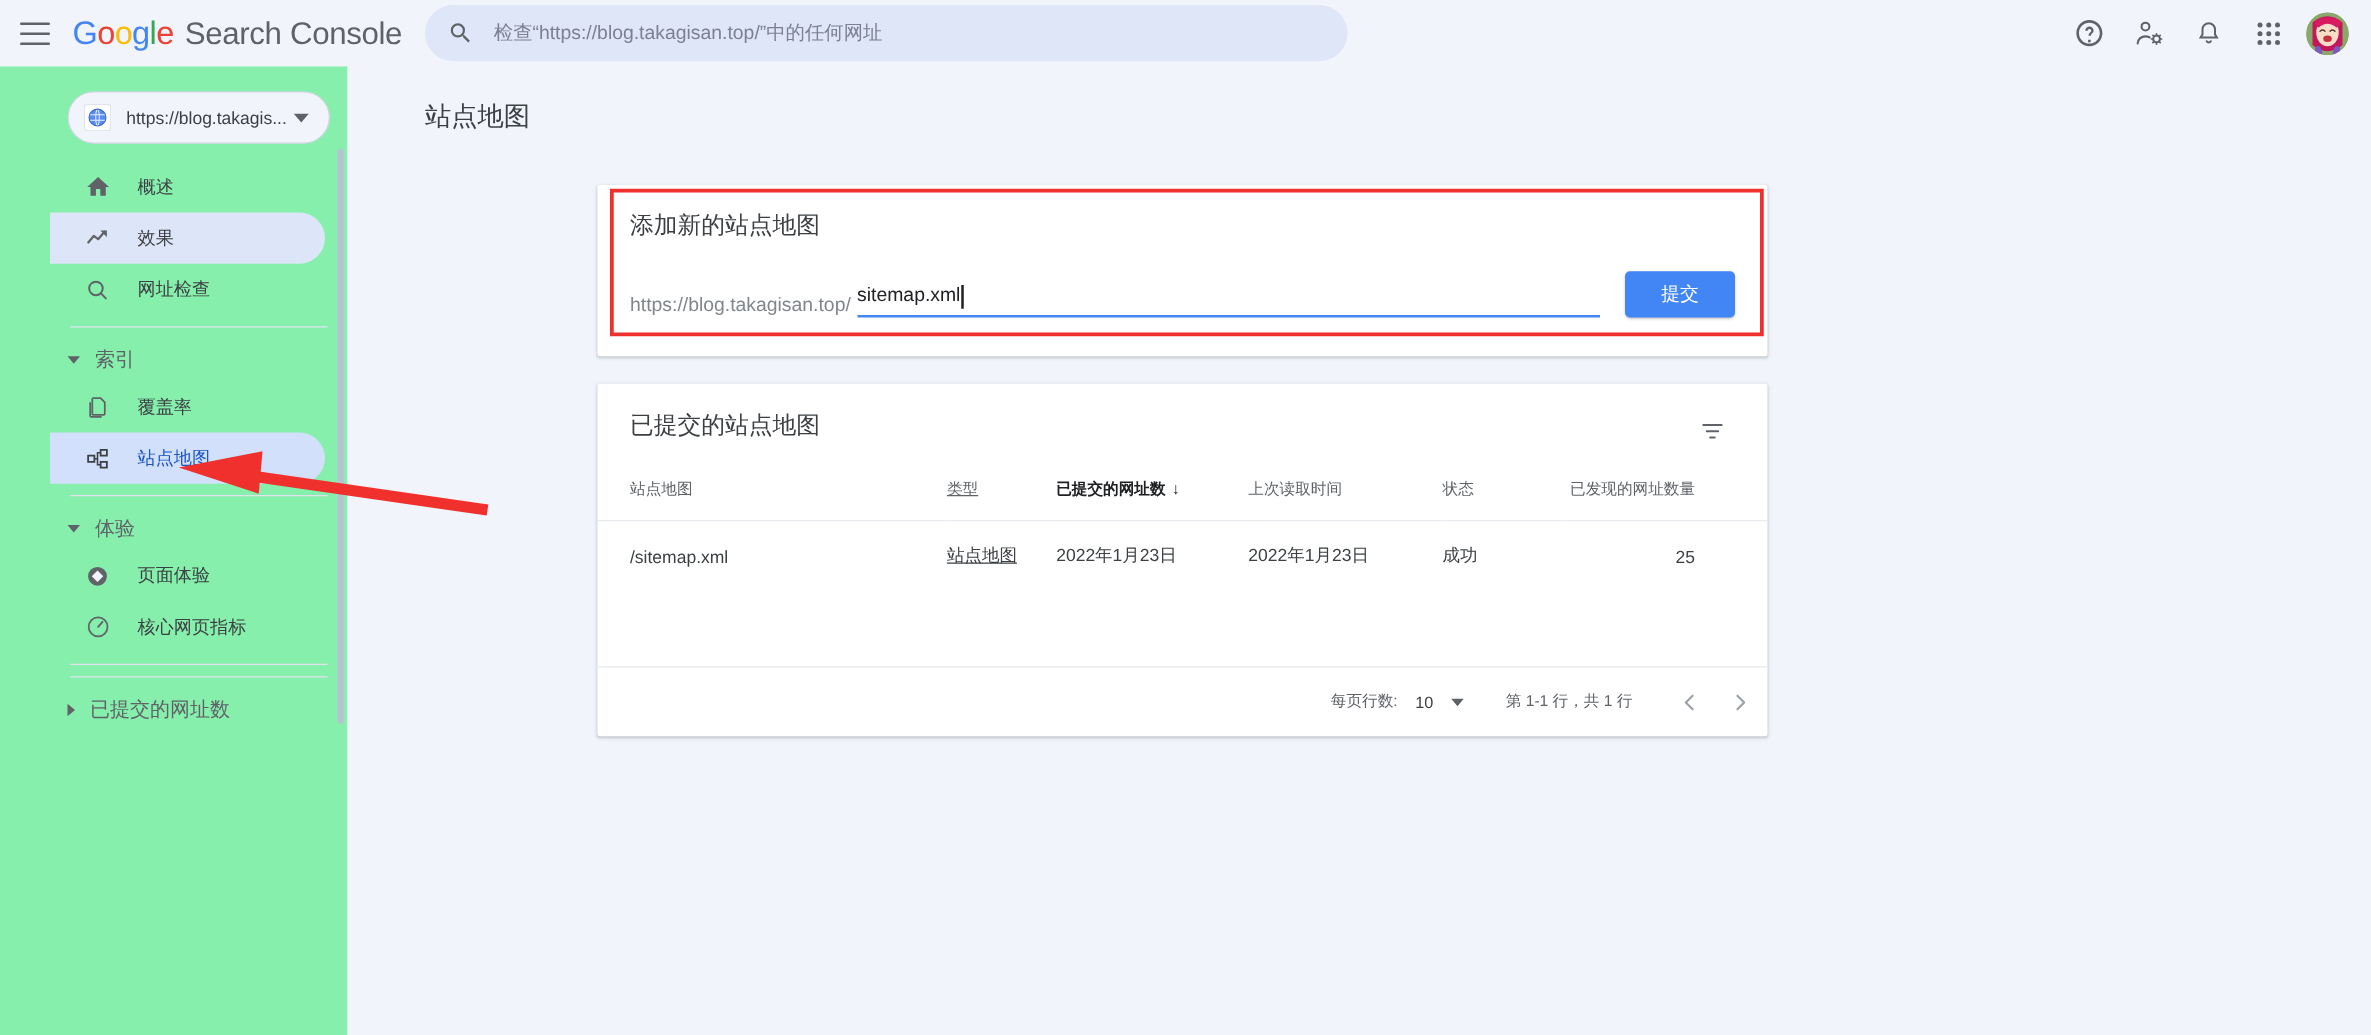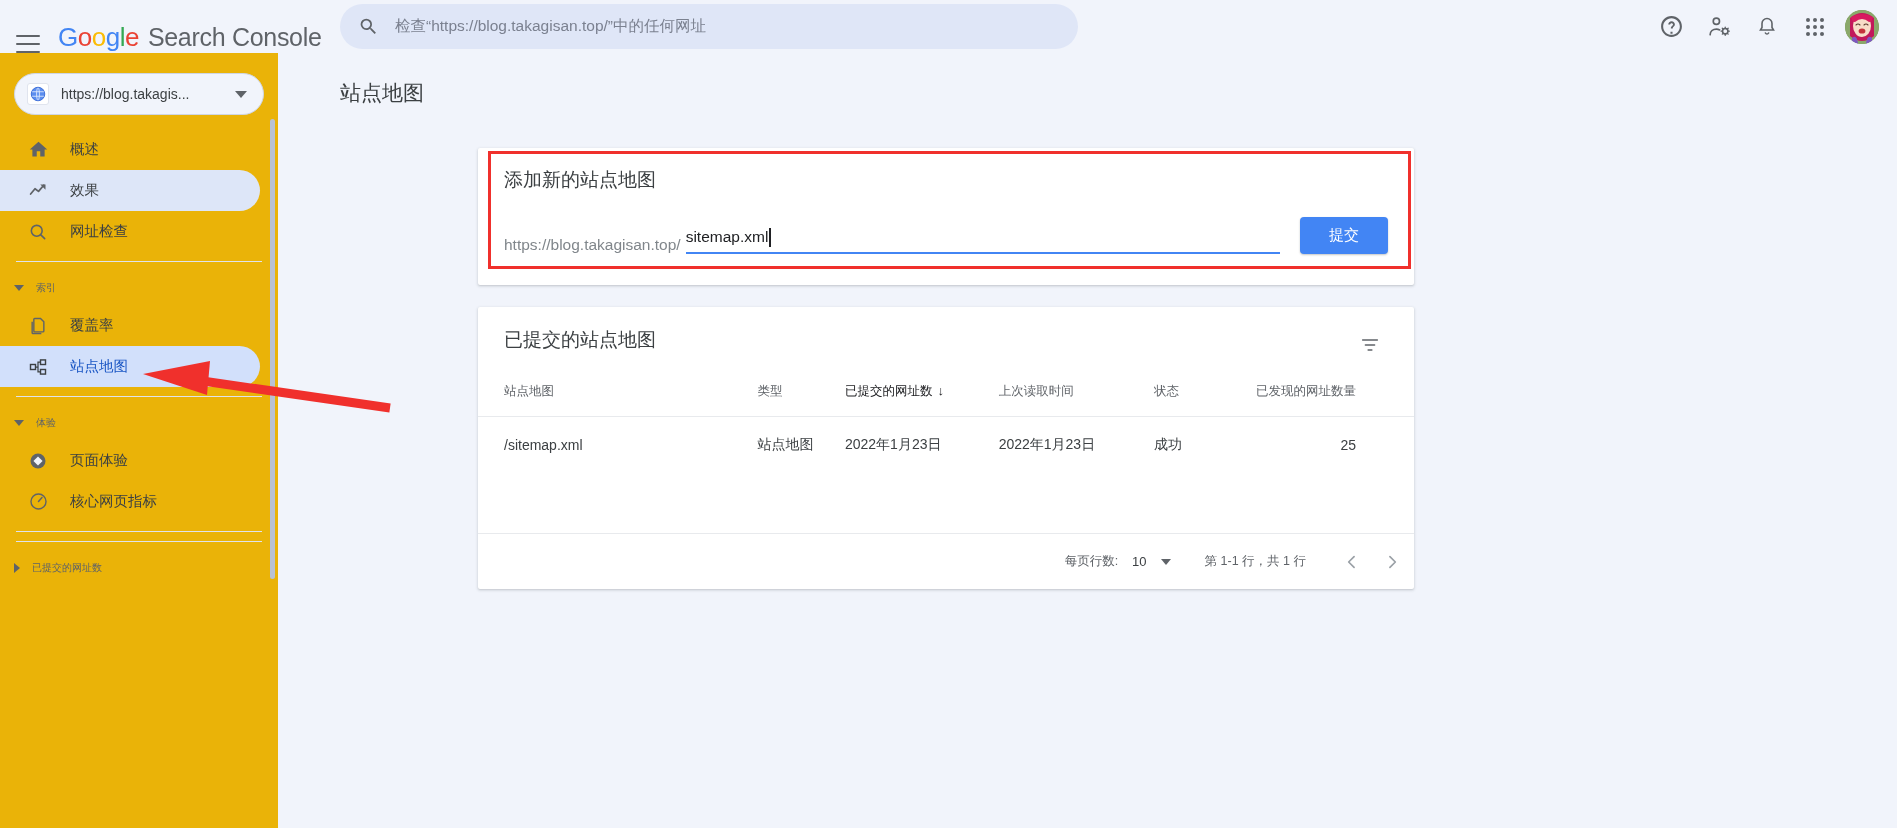--- a/index.html
+++ b/index.html
@@ -8,21 +8,21 @@
     font-family: "Liberation Sans", "DejaVu Sans", sans-serif;
     background: #f1f3f9;
     overflow: hidden;
   }
   body { position: relative; }
 
   
   .header {
     position: absolute; top: 0; left: 0; width: 1897px; height: 53px;
     background: #f1f4fb;
-    display: flex; align-items: flex-end;
+    display: flex; align-items: center;
     z-index: 20;
   }
   .hamburger {
     width: 24px; height: 18px; margin-left: 16px; margin-right: 18px;
     display: flex; flex-direction: column; justify-content: space-between;
     cursor: pointer;
   }
   .hamburger span { display: block; height: 2px; background: #5f6368; border-radius: 1px; }
   .brand {
     font-size: 26px; color: #5f6368; letter-spacing: -0.3px;
@@ -64,22 +64,23 @@
     width: 34px; height: 34px; border-radius: 50%;
     margin-left: 6px; margin-right: 4px;
     overflow: hidden; position: relative; cursor: pointer;
     background: #7d9b5e;
   }
 
   
   .sidebar {
     position: absolute; left: 0; top: 53px;
     width: 278px; height: 775px;
-    background: #eab308;
+    background: #86efac;
     overflow: hidden;
+    padding-left: 40px;
   }
   .property-selector {
     margin: 20px 14px 0 14px; height: 42px;
     border: 1px solid #cfd6e4; border-radius: 21px;
     background: #f1f4fb;
     display: flex; align-items: center; cursor: pointer;
   }
   .prop-icon {
     width: 22px; height: 22px; margin-left: 12px; margin-right: 12px;
     border-radius: 3px; background: #fff;
@@ -112,21 +113,21 @@
   }
   .nav-group .gcaret {
     width: 0; height: 0; margin-right: 12px;
     border-left: 5px solid transparent; border-right: 5px solid transparent;
     border-top: 6px solid #5f6368;
   }
   .nav-group .gcaret.collapsed {
     border-top: 5px solid transparent; border-bottom: 5px solid transparent;
     border-left: 6px solid #5f6368; border-right: none;
   }
-  .nav-group .glabel { font-size: 10px; color: #5f6368; }
+  .nav-group .glabel { font-size: 16px; color: #5f6368; }
 
   .scroll-track {
     position: absolute; left: 270px; top: 66px; width: 5px; height: 460px;
     background: #b9c2d4; border-radius: 3px; cursor: pointer;
   }
 
   
   .main {
     position: absolute; left: 278px; top: 53px;
     width: 1619px; height: 775px;
@@ -184,27 +185,27 @@
   .filter-btn {
     position: absolute; right: 24px; top: 18px; width: 40px; height: 40px;
     display: flex; align-items: center; justify-content: center; cursor: pointer;
   }
 
   table.sitemaps { position: absolute; left: 0; top: 66px; width: 100%; border-collapse: collapse; }
   table.sitemaps th {
     font-size: 12.5px; color: #5f6368; font-weight: normal;
     text-align: left; padding: 10px 0 16px 0; height: 40px;
   }
-  table.sitemaps th.sorted { color: #202124; font-weight: normal; }
+  table.sitemaps th.sorted { color: #202124; font-weight: bold; }
   table.sitemaps td {
     font-size: 14px; color: #3c4043; padding: 16px 0;
     border-top: 1px solid #e8eaed; height: 56px;
   }
   .col-1 { padding-left: 26px !important; width: 300px; }
-  .col-2 { width: 96px; }
+  .col-2 { width: 96px; text-decoration: underline; }
   .col-3 { width: 168px; }
   .col-4 { width: 170px; }
   .col-5 { width: 110px; }
   .col-6 { width: 170px; text-align: right !important; padding-right: 58px !important; }
   .status-ok { color: #188038; }
   .sort-arrow { font-size: 13px; margin-left: 5px; }
 
   .pagination {
     position: absolute; left: 0; right: 0; bottom: 0; height: 56px;
     border-top: 1px solid #e8eaed;

